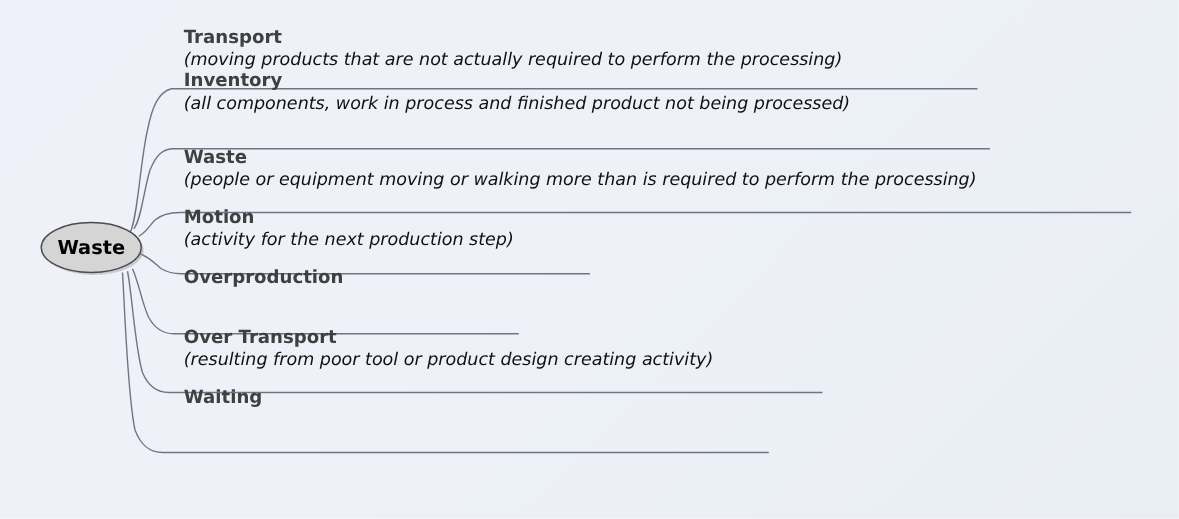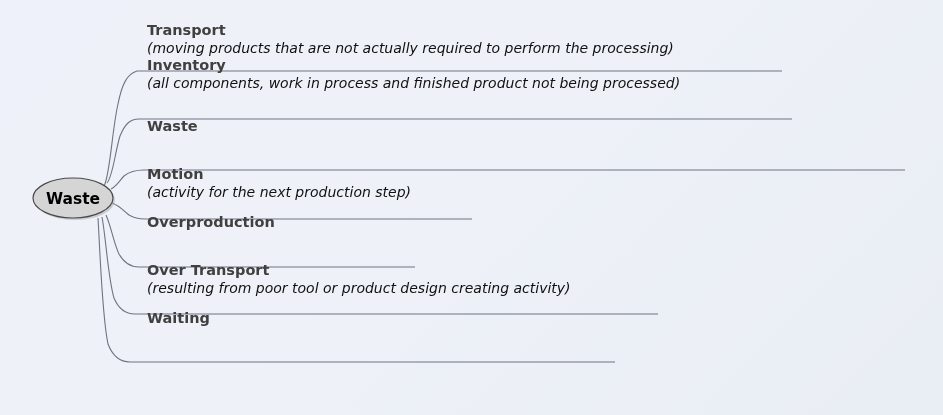--- a/index.html
+++ b/index.html
@@ -105,20 +105,21 @@
       <div class="branch-desc">(moving products that are not actually required to perform the processing)</div>
     </div>
 
     <div class="branch-item" style="top:56px;">
       <div class="branch-title">Inventory</div>
       <div class="branch-desc">(all components, work in process and finished product not being processed)</div>
     </div>
 
     <div class="branch-item" style="top:117px;">
       <div class="branch-title">Waste</div>
+      <div class="branch-desc">(people or equipment moving or walking more than is required to perform the processing)</div>
     </div>
 
     <div class="branch-item" style="top:165px;">
       <div class="branch-title">Motion</div>
       <div class="branch-desc">(activity for the next production step)</div>
     </div>
 
     <div class="branch-item" style="top:213px;">
       <div class="branch-title">Overproduction</div>
     </div>

